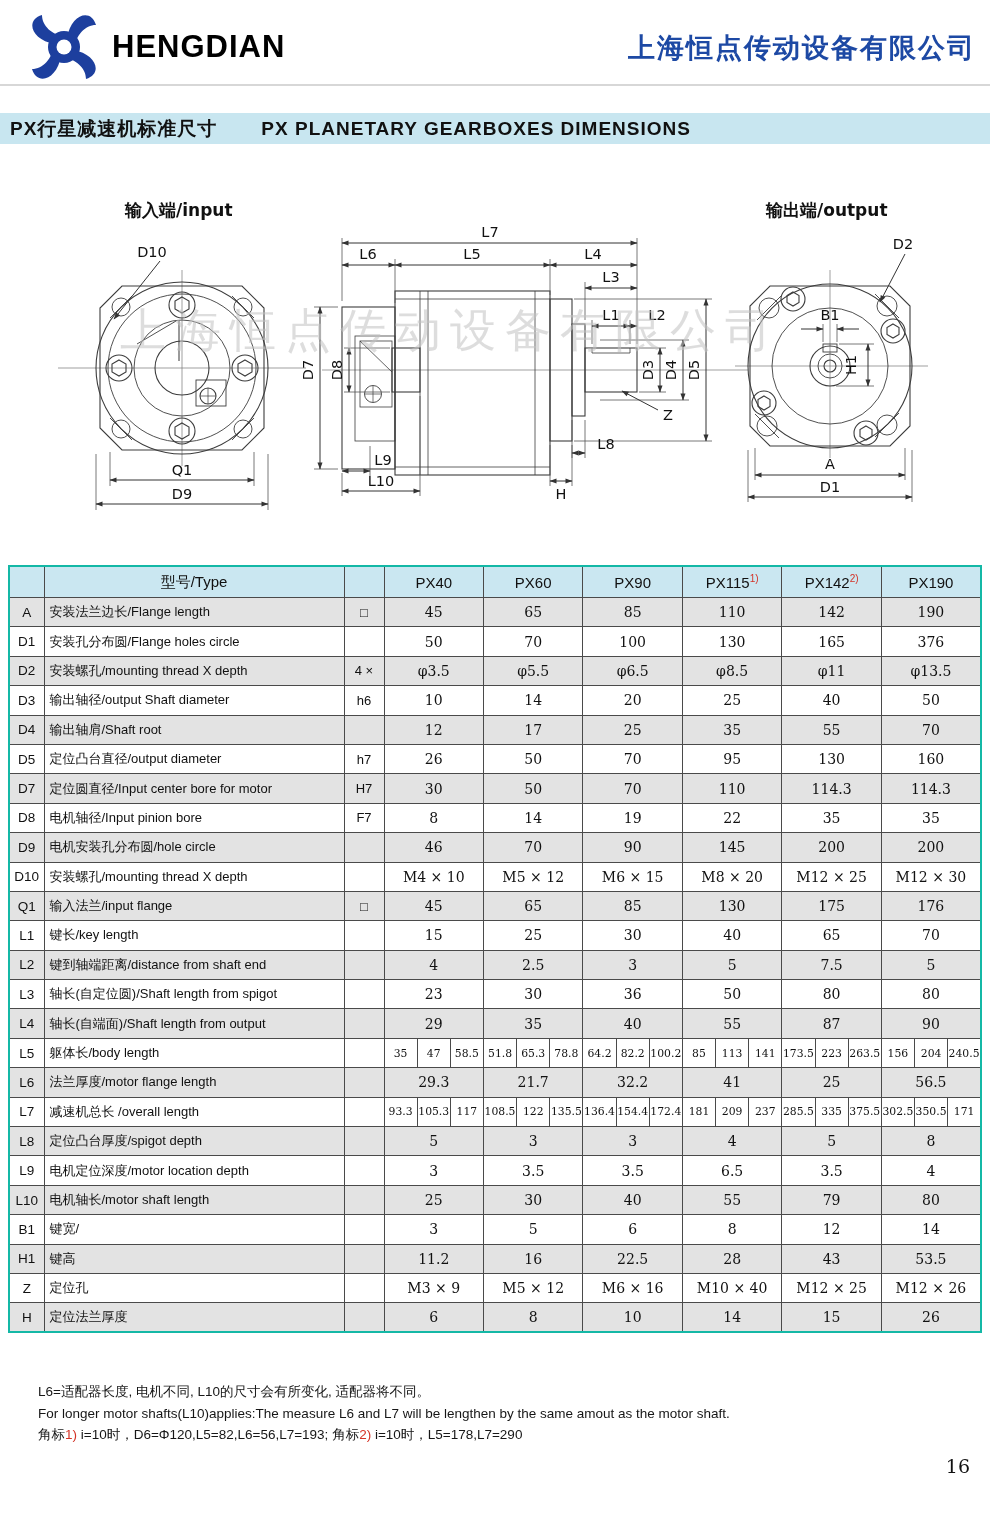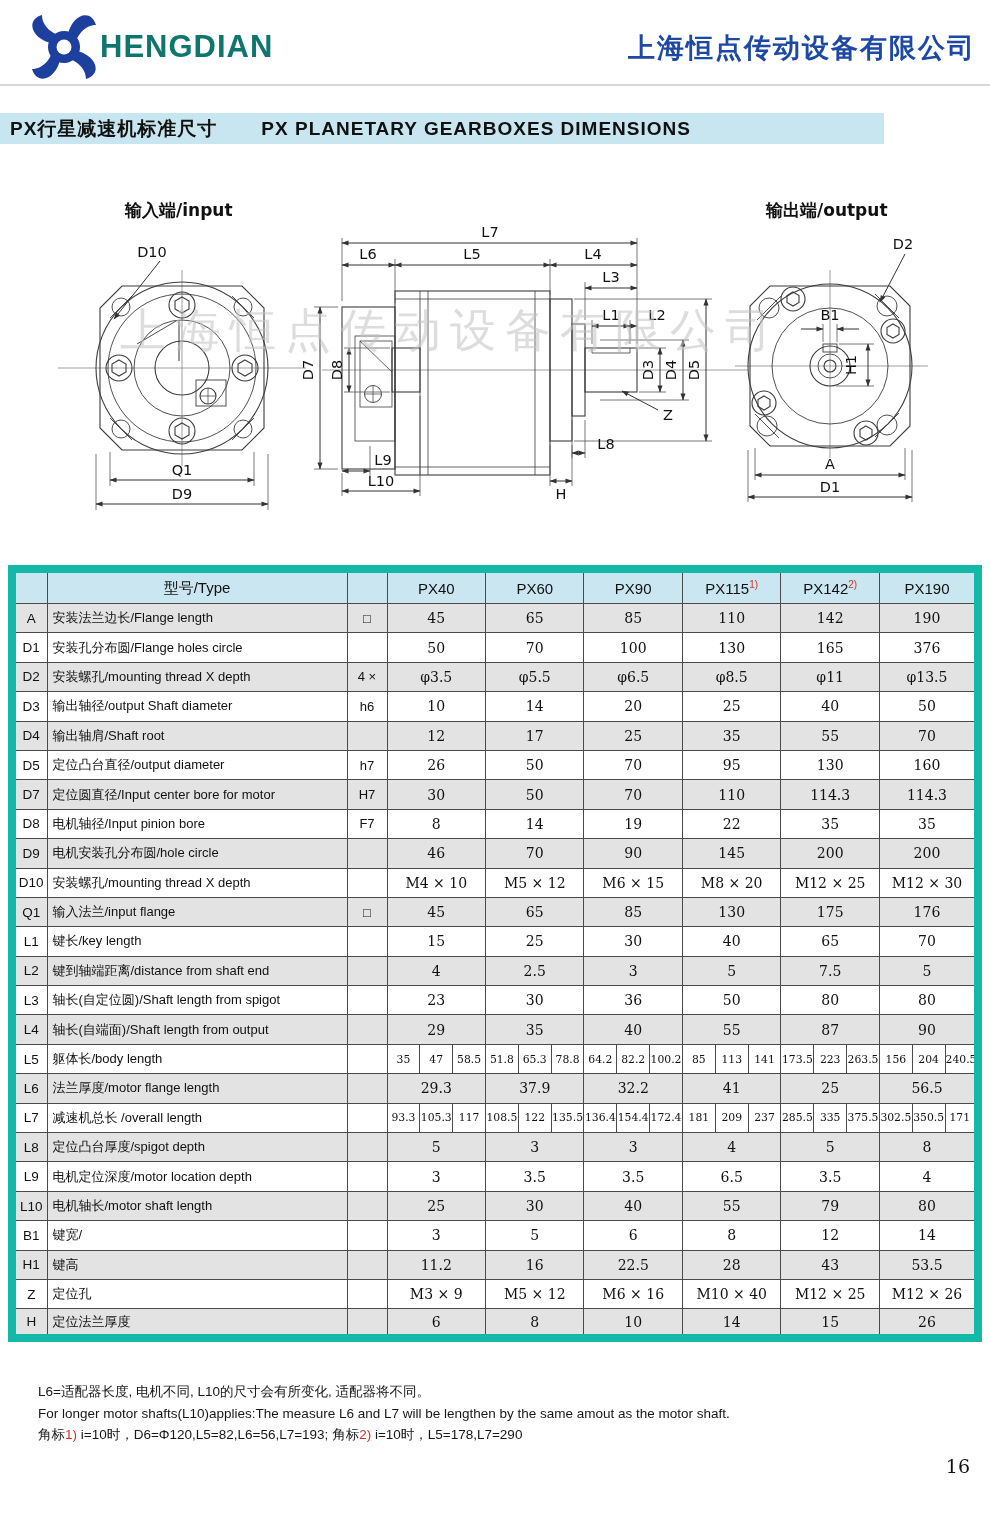--- a/index.html
+++ b/index.html
@@ -1,38 +1,38 @@
 <!DOCTYPE html>
 <html><head>
 <meta charset="utf-8">
 <style>
   html,body{margin:0;padding:0;background:#888;}
   .page{position:relative;width:990px;height:1513px;background:#ffffff;margin:0 auto;
         font-family:"Liberation Sans","DejaVu Sans",sans-serif;color:#111;overflow:hidden;}
   
   .hdr{position:absolute;top:0;left:0;width:990px;height:84px;border-bottom:2px solid #d7d7d7;}
   .brand{position:absolute;left:28px;top:12px;display:flex;align-items:center;}
-  .brand-name{font-size:31px;font-weight:bold;color:#0f766e;letter-spacing:1px;}
+  .brand-name{font-size:31px;font-weight:bold;color:#000000;letter-spacing:1px;margin-left:12px;}
   .company{position:absolute;right:14px;top:30px;font-size:27px;font-weight:bold;color:#1d49a4;letter-spacing:2px;}
   
-  .titlebar{position:absolute;top:113px;left:0;width:884px;height:31px;background:#c8e6f0;
+  .titlebar{position:absolute;top:113px;left:0;width:990px;height:31px;background:#c8e6f0;
             display:flex;align-items:center;}
   .title-zh{font-size:19px;font-weight:bold;margin-left:10px;letter-spacing:1px;}
   .title-en{font-size:19px;font-weight:bold;margin-left:44px;letter-spacing:1px;text-align:right;}
   
   .drawing{position:absolute;top:158px;left:0;}
   .dlab{font-size:14.5px;fill:#111;text-anchor:middle;font-family:"DejaVu Sans",sans-serif;}
   .vlab{font-size:14.5px;fill:#111;text-anchor:middle;font-family:"DejaVu Sans",sans-serif;}
   .viewlab{font-size:17px;font-weight:bold;fill:#111;font-family:"DejaVu Sans",sans-serif;}
   .wm{font-size:46px;fill:#c3c3c3;opacity:.55;letter-spacing:9px;text-anchor:middle;
       font-family:"DejaVu Sans",sans-serif;}
   
   .dims{position:absolute;top:565px;left:8px;border-collapse:collapse;table-layout:fixed;width:974px;}
   .dims th,.dims td{border:1px solid #4a4a4a;text-align:center;padding:0;overflow:hidden;white-space:nowrap;}
-  .dims{border:8px solid #14b8a6;}
+  .dims{border:2px solid #14b8a6;}
   .dims thead tr.trow th{background:#cae7f1;height:30px;font-size:15px;font-weight:normal;}
   .dims thead tr.srow th{height:30px;font-weight:normal;background:#fff;}
   .stageno{font-family:"DejaVu Serif","Liberation Serif",serif;font-size:13px;}
   .dims tbody tr{height:29.4px;background:#fff;}
   .dims tbody tr.shaded{background:#e3e3e3;}
   td.letter{font-size:13.5px;}
   td.desc{text-align:left;padding-left:5px;font-size:13px;}
   td.unit{font-size:13px;}
   td.val{font-family:"DejaVu Serif","Liberation Serif",serif;font-size:14px;}
   td.vals{font-family:"DejaVu Serif","Liberation Serif",serif;font-size:10.8px;}
@@ -486,21 +486,21 @@
           <td class="vals">263.5</td>
           <td class="vals">156</td>
           <td class="vals">204</td>
           <td class="vals">240.5</td>
         </tr>
         <tr class="shaded">
           <td class="letter">L6</td>
           <td class="desc">法兰厚度/motor flange length</td>
           <td class="unit"></td>
           <td class="val" colspan="3">29.3</td>
-          <td class="val" colspan="3">37.9</td>
+          <td class="val" colspan="3">21.7</td>
           <td class="val" colspan="3">32.2</td>
           <td class="val" colspan="3">41</td>
           <td class="val" colspan="3">25</td>
           <td class="val" colspan="3">56.5</td>
         </tr>
         <tr>
           <td class="letter">L7</td>
           <td class="desc">减速机总长 /overall length</td>
           <td class="unit"></td>
           <td class="vals">93.3</td>

